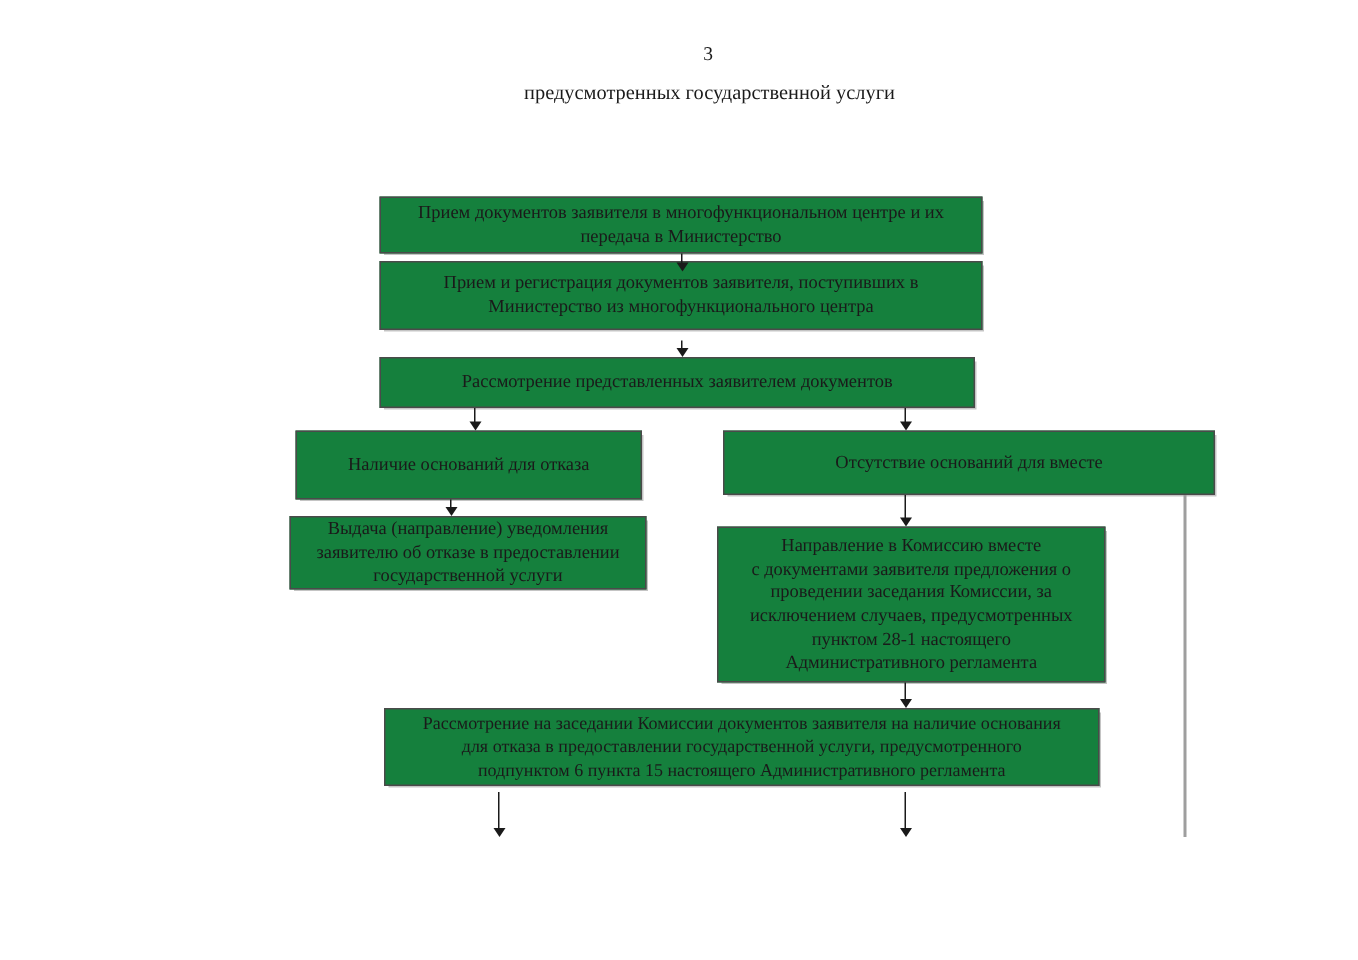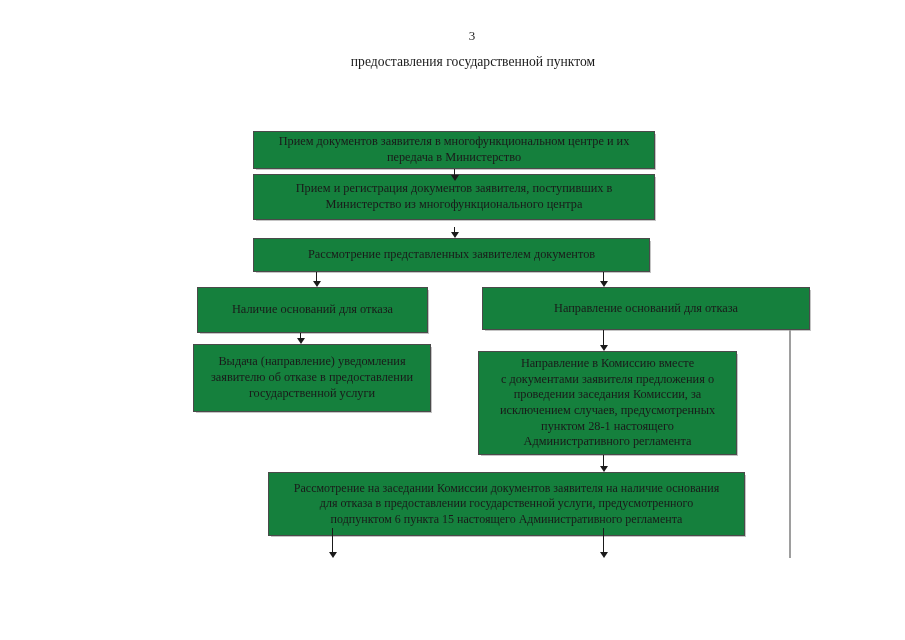--- a/index.html
+++ b/index.html
@@ -65,47 +65,47 @@
   }
 </style>
 </head>
 <body>
 
 <div class="canvas">
 
   <div class="page-number">3</div>
 
   <div class="title">
-    <div>предоставления государственной пунктом</div>
+    <div>предусмотренных государственной услуги</div>
   </div>
 
   <div class="node" style="left:253px; top:131px; width:402px; height:38px;">Прием документов заявителя в многофункциональном центре и их
 передача в Министерство</div>
 
   <div class="node" style="left:253px; top:174px; width:402px; height:46px;">Прием и регистрация документов заявителя, поступивших в
 Министерство из многофункционального центра</div>
 
   <div class="node" style="left:197px; top:287px; width:231px; height:46px;">Наличие оснований для отказа</div>
 
   <div class="node" style="left:253px; top:238px; width:397px; height:34px;">Рассмотрение представленных заявителем документов</div>
 
-  <div class="node" style="left:482px; top:287px; width:328px; height:43px;">Направление оснований для отказа</div>
+  <div class="node" style="left:482px; top:287px; width:328px; height:43px;">Отсутствие оснований для вместе</div>
 
-  <div class="node" style="left:193px; top:344px; width:238px; height:68px;">Выдача (направление) уведомления
+  <div class="node" style="left:193px; top:344px; width:238px; height:49px;">Выдача (направление) уведомления
 заявителю об отказе в предоставлении
 государственной услуги</div>
 
   <div class="node" style="left:478px; top:351px; width:259px; height:104px;">Направление в Комиссию вместе
 с документами заявителя предложения о
 проведении заседания Комиссии, за
 исключением случаев, предусмотренных
 пунктом 28-1 настоящего
 Административного регламента</div>
 
-  <div class="node fs-s" style="left:268px; top:472px; width:477px; height:64px;">Рассмотрение на заседании Комиссии документов заявителя на наличие основания
+  <div class="node fs-s" style="left:256px; top:472px; width:477px; height:52px;">Рассмотрение на заседании Комиссии документов заявителя на наличие основания
 для отказа в предоставлении государственной услуги, предусмотренного
 подпунктом 6 пункта 15 настоящего Административного регламента</div>
 
   <div class="varrow" style="left:450px; top:169px; height:12px;"></div>
   <div class="varrow" style="left:450px; top:227px; height:11px;"></div>
   <div class="varrow" style="left:312px; top:272px; height:15px;"></div>
   <div class="varrow" style="left:599px; top:272px; height:15px;"></div>
   <div class="varrow" style="left:296px; top:333px; height:11px;"></div>
   <div class="varrow" style="left:599px; top:330px; height:21px;"></div>
   <div class="varrow" style="left:599px; top:455px; height:17px;"></div>

